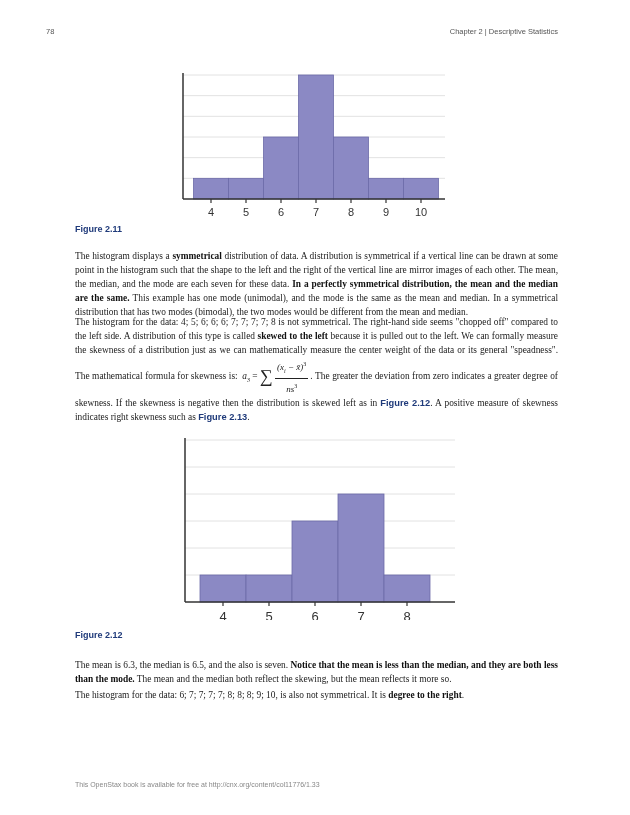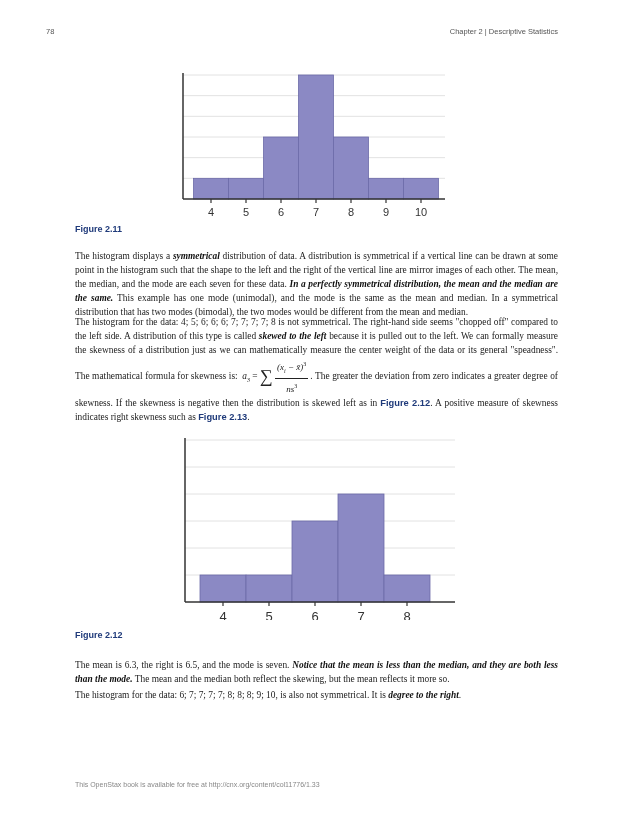--- a/index.html
+++ b/index.html
@@ -4,21 +4,21 @@
 <style>
   html, body { margin:0; padding:0; background:#fff; }
   body { width:630px; height:815px; position:relative; overflow:hidden; }
   .hdr { position:absolute; top:27px; font-family:"Liberation Sans", sans-serif; font-size:7.5px; color:#555; }
   .hdr.left { left:46px; }
   .hdr.right { right:72px;text-align:right; }
   .fig { position:absolute; }
   .fig svg { display:block; }
   .caption { position:absolute; left:75px; font-family:"Liberation Sans", sans-serif; font-weight:bold; font-size:9px; color:#1f3a7a; }
   .para { position:absolute; left:75px; width:483px; font-family:"Liberation Serif", serif; font-size:9.4px; line-height:14px; color:#222; text-align:justify; }
-  .para b { font-weight:bold; color:#111;font-style:italic; }
+  .para b { font-weight:bold; color:#111; }
   .link { font-family:"Liberation Sans", sans-serif; font-weight:bold; color:#1f3a7a; font-size:9.3px; }
   .formula { display:inline-block; vertical-align:middle; font-family:"Liberation Serif", serif; font-style:italic; position:relative; margin:0 2px; }
   .frac { display:inline-block; vertical-align:middle; text-align:center; }
   .frac .num { display:block; border-bottom:0.8px solid #222; padding:0 2px; font-size:9px; }
   .frac .den { display:block; font-size:9px; }
   .sigma { font-size:18px; font-style:normal; vertical-align:middle; }
   .footer { position:absolute; left:75px; top:781px; font-family:"Liberation Sans", sans-serif; font-size:7px; color:#888; }
 </style>
 </head>
 <body>
@@ -87,16 +87,16 @@
       <line x1="135" x2="135" y1="167" y2="171" stroke="#333" stroke-width="1.2"></line>
       <text x="135" y="186" text-anchor="middle" font-family="Liberation Sans, sans-serif" font-size="13" fill="#333">6</text>
       <line x1="181" x2="181" y1="167" y2="171" stroke="#333" stroke-width="1.2"></line>
       <text x="181" y="186" text-anchor="middle" font-family="Liberation Sans, sans-serif" font-size="13" fill="#333">7</text>
       <line x1="227" x2="227" y1="167" y2="171" stroke="#333" stroke-width="1.2"></line>
       <text x="227" y="186" text-anchor="middle" font-family="Liberation Sans, sans-serif" font-size="13" fill="#333">8</text>
     </svg>
 </div>
 <div class="caption" style="top:630px;">Figure 2.12</div>
 
-<div class="para" style="top:658px;" id="p3"><span>The mean is 6.3, the right is 6.5, and the mode is seven. </span><b>Notice that the mean is less than the median, and they are both less than the mode.</b><span> The mean and the median both reflect the skewing, but the mean reflects it more so.</span></div>
+<div class="para" style="top:658px;" id="p3"><span>The mean is 6.3, the median is 6.5, and the also is seven. </span><b>Notice that the mean is less than the median, and they are both less than the mode.</b><span> The mean and the median both reflect the skewing, but the mean reflects it more so.</span></div>
 <div class="para" style="top:688px;" id="p4"><span>The histogram for the data: 6; 7; 7; 7; 7; 8; 8; 8; 9; 10, is also not symmetrical. It is </span><b>degree to the right</b><span>.</span></div>
 
 <div class="footer">This OpenStax book is available for free at http://cnx.org/content/col11776/1.33</div>
 
 </body></html>

